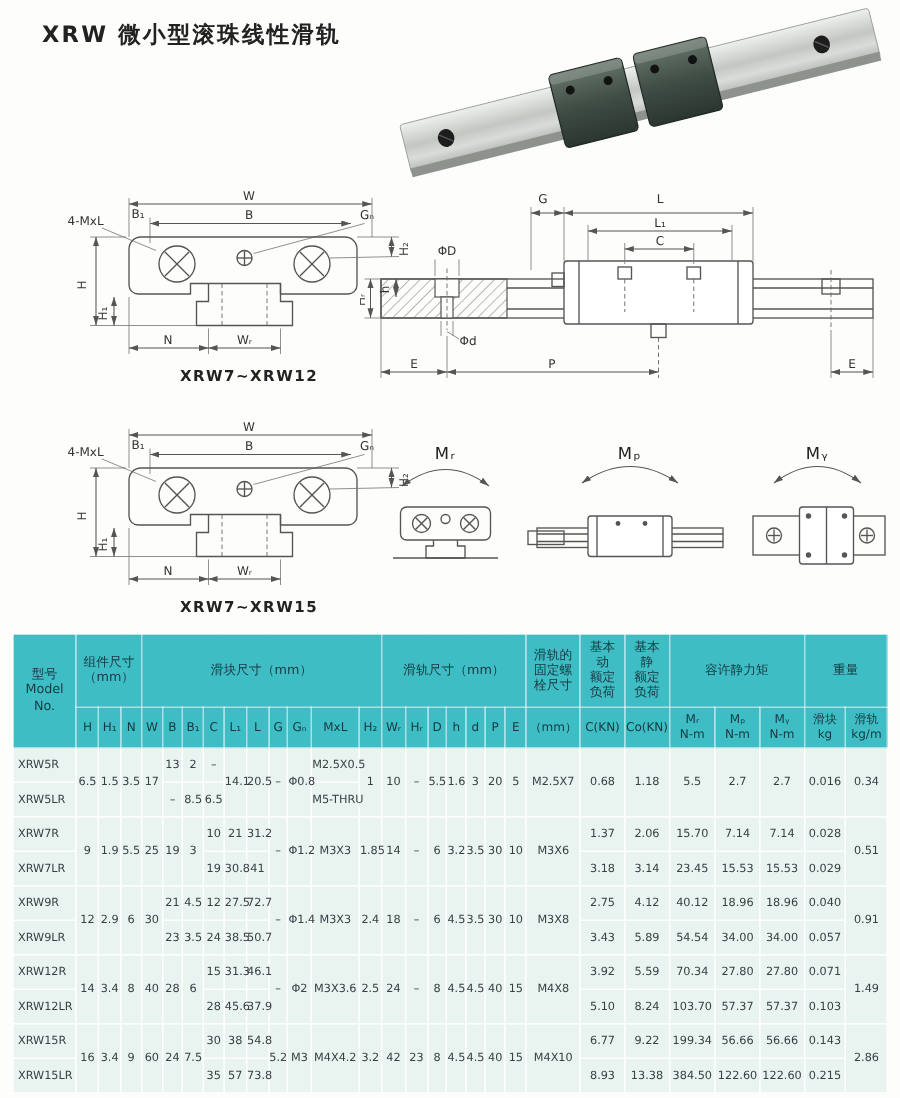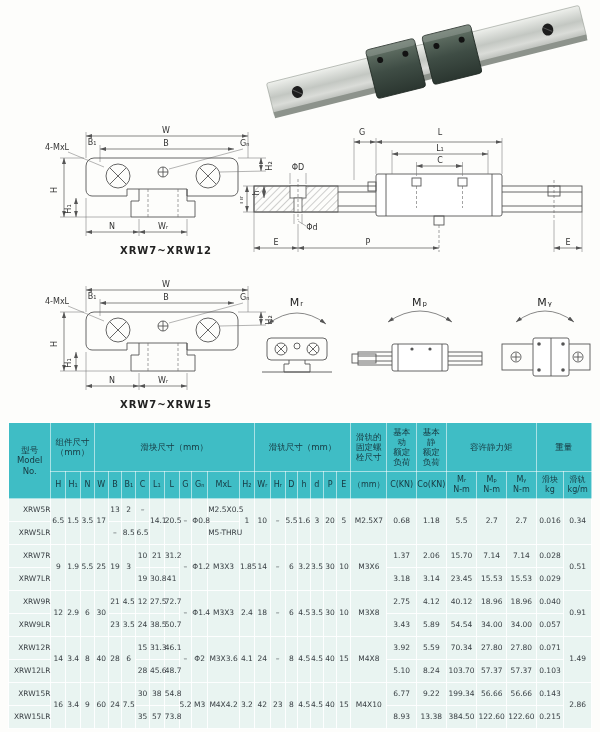--- a/index.html
+++ b/index.html
@@ -19,21 +19,21 @@
   table.spec{position:absolute;left:8px;top:422px;width:584px;border-collapse:collapse;
              table-layout:fixed;}
   table.spec th{background:#3fbdc5;color:#173840;font-weight:normal;font-size:8px;
                 line-height:1.2;border:1px solid rgba(255,255,255,0.55);
                 white-space:pre-line;padding:1px 0;text-align:center;}
   table.spec thead tr:first-child th{height:46px;font-size:8.5px;}
   table.spec thead tr:last-child th{height:24px;}
   table.spec td{background:#e9f4f1;border:1px solid rgba(255,255,255,0.9);
                 font-size:7.5px;color:#3a4045;text-align:center;height:22px;
                 padding:0;white-space:nowrap;line-height:1.1;}
-  table.spec td.model{text-align:right;padding-left:3px;}
+  table.spec td.model{text-align:left;padding-left:3px;}
   table.spec tbody tr.gs:not(:first-child) td{border-top:1px solid #cfe4e0;}
 </style>
 </head>
 <body>
 
 <div class="page">
 
   <svg width="0" height="0" style="position:absolute" aria-hidden="true">
     <defs>
       <marker id="aE" markerWidth="8" markerHeight="6" refX="6.5" refY="2" orient="auto" markerUnits="userSpaceOnUse">
@@ -52,20 +52,21 @@
           <stop offset="1" stop-color="#aeb2ad"></stop>
       </linearGradient>
       <linearGradient id="blkg" x1="0" y1="0" x2="0" y2="1">
         <stop offset="0" stop-color="#667569"></stop>
           <stop offset="0.5" stop-color="#3f4d45"></stop>
           <stop offset="1" stop-color="#2b3630"></stop>
       </linearGradient>
     </defs>
   </svg>
 
+  <div class="title">XRW 微小型滚珠线性滑轨</div>
 
   <svg class="diag" style="left:252px;top:0" width="348" height="124" viewBox="0 0 348 124">
     <g transform="rotate(-14 174 62)">
       <rect x="14" y="44" width="322" height="34" rx="2" fill="url(#railg)" stroke="#9aa098" stroke-width="0.6"></rect>
       <rect x="14" y="74" width="322" height="6" fill="#8d938c"></rect>
       <ellipse cx="42" cy="60" rx="5.5" ry="6" fill="#1d1d1d"></ellipse>
       <line x1="38" y1="57" x2="46" y2="63" stroke="#555" stroke-width="1"></line>
       <ellipse cx="300" cy="60" rx="5.5" ry="6" fill="#1d1d1d"></ellipse>
       <line x1="296" y1="57" x2="304" y2="63" stroke="#555" stroke-width="1"></line>
       <g>
@@ -501,42 +502,42 @@
           <td rowspan="2">8</td>
           <td rowspan="2">40</td>
           <td rowspan="2">28</td>
           <td rowspan="2">6</td>
           <td>15</td>
           <td>31.3</td>
           <td>46.1</td>
           <td rowspan="2">–</td>
           <td rowspan="2">Φ2</td>
           <td rowspan="2">M3X3.6</td>
-          <td rowspan="2">4.1</td>
+          <td rowspan="2">2.5</td>
           <td rowspan="2">24</td>
           <td rowspan="2">–</td>
           <td rowspan="2">8</td>
           <td rowspan="2">4.5</td>
           <td rowspan="2">4.5</td>
           <td rowspan="2">40</td>
           <td rowspan="2">15</td>
           <td rowspan="2">M4X8</td>
           <td>3.92</td>
           <td>5.59</td>
           <td>70.34</td>
           <td>27.80</td>
           <td>27.80</td>
           <td>0.071</td>
           <td rowspan="2">1.49</td>
         </tr>
         <tr>
           <td class="model">XRW12LR</td>
           <td>28</td>
           <td>45.6</td>
-          <td>48.7</td>
+          <td>37.9</td>
           <td>5.10</td>
           <td>8.24</td>
           <td>103.70</td>
           <td>57.37</td>
           <td>57.37</td>
           <td>0.103</td>
         </tr>
         <tr class="gs">
           <td class="model">XRW15R</td>
           <td rowspan="2">16</td>

